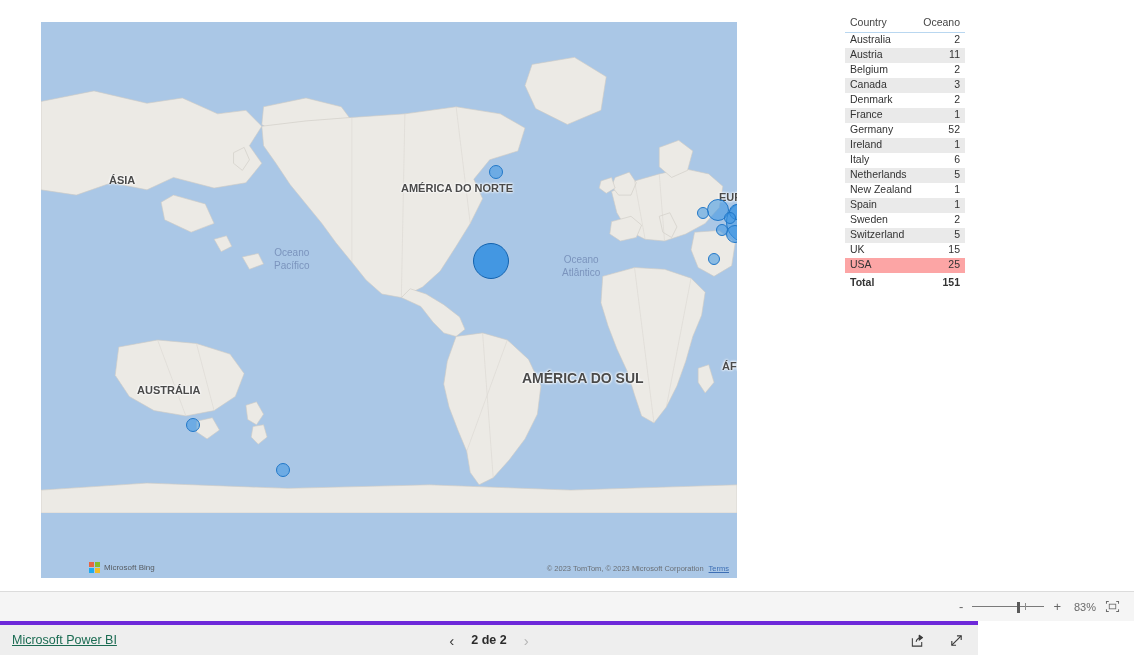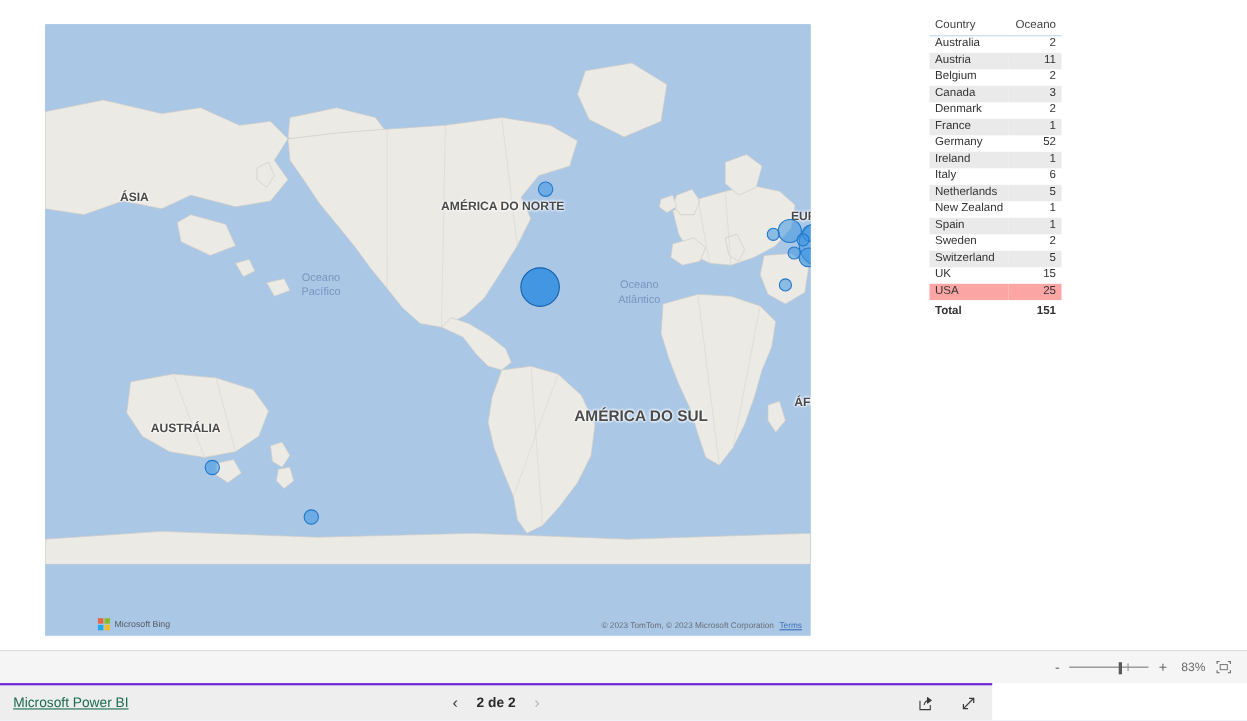--- a/index.html
+++ b/index.html
@@ -118,22 +118,22 @@
     background: #5a5a5a;
   }
   .zoom-track .tick {
     position: absolute; top: 2.5px; left: 53px; width: 1px; height: 7px;
     background: #8d8d8d;
   }
   #zoom-pct { font-size: 11px; color: #6b6b6b; min-width: 26px; text-align: right; }
   .fit-icon { width: 15px; height: 13px; color: #6b6b6b; }
 
   #footer {
-    position: absolute; left: 0; top: 621px; width: 902px; height: 34px;
-    background: #eeeeee; border-top: 2px solid #6d28d9;
+    position: absolute; left: 0; top: 621px; width: 978px; height: 34px;
+    background: #eeeeee; border-top: 4px solid #6d28d9;
     display: flex; align-items: center;
   }
   #pbi-link {
     position: absolute; left: 12px; font-size: 12.5px;
     color: #1a6b52; text-decoration: underline; cursor: pointer;
     white-space: nowrap;
   }
   #pager {
     position: absolute; left: 50%; transform: translateX(-50%);
     display: flex; align-items: center; gap: 17px;

